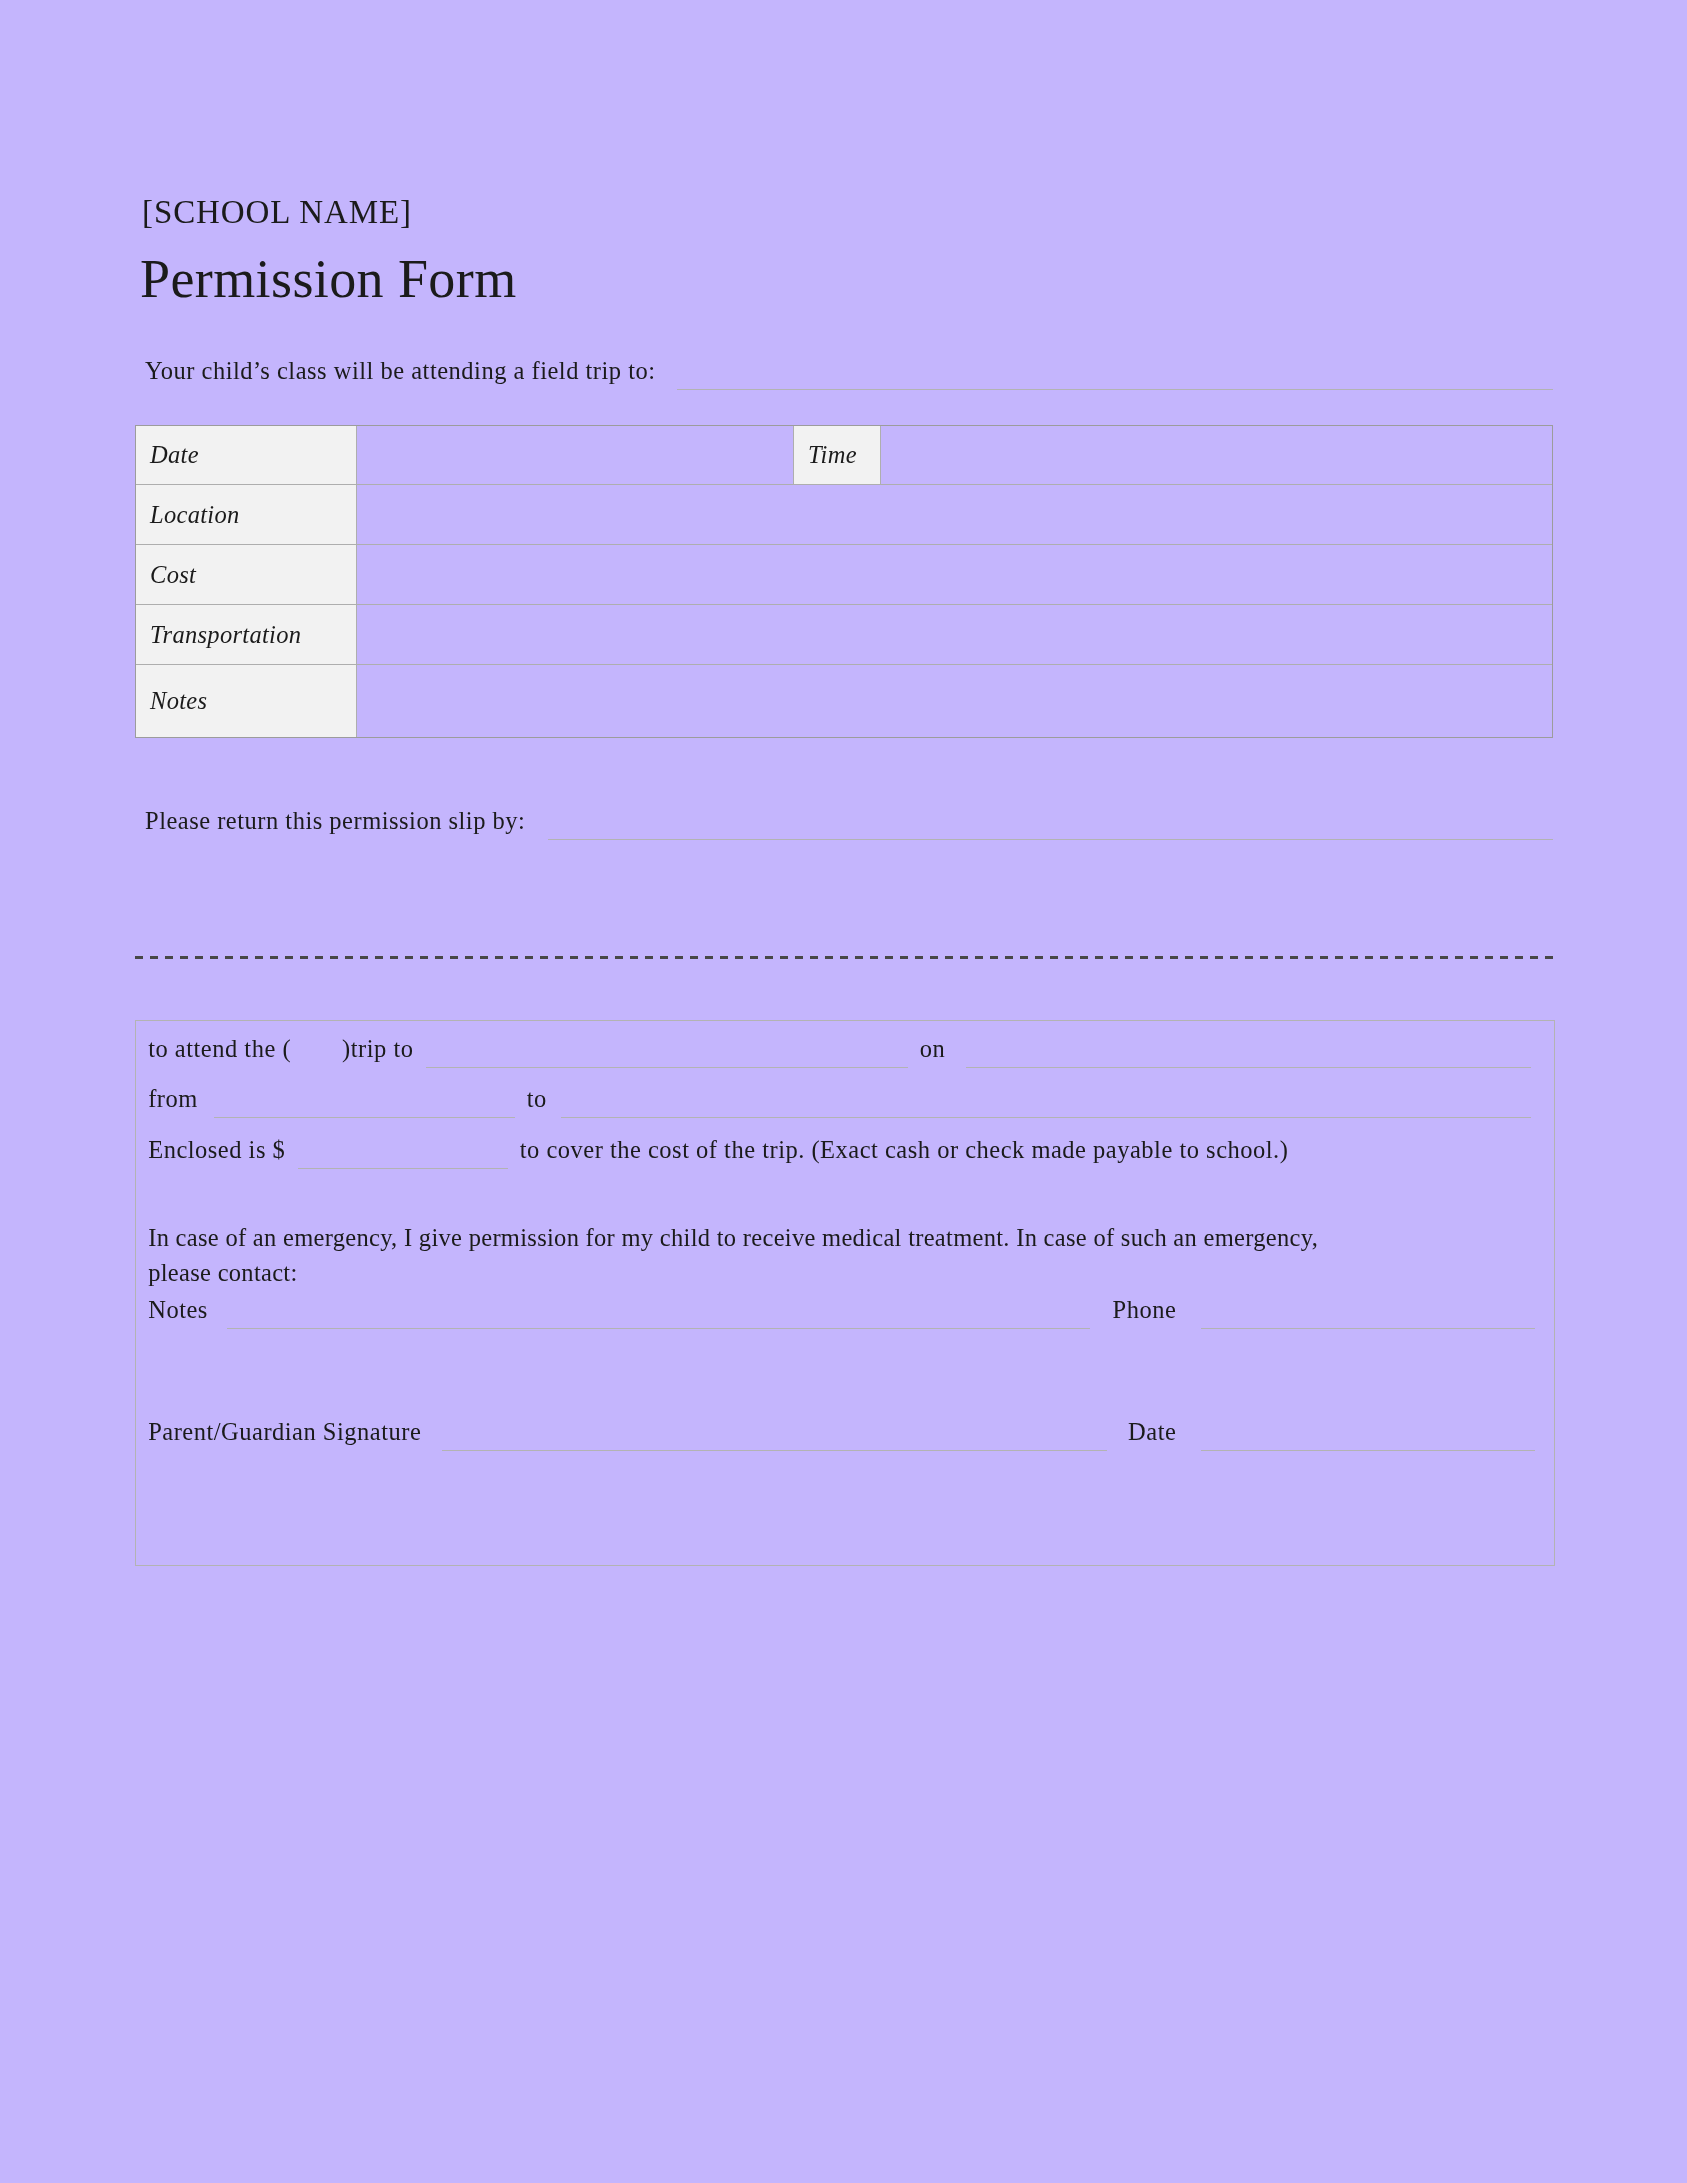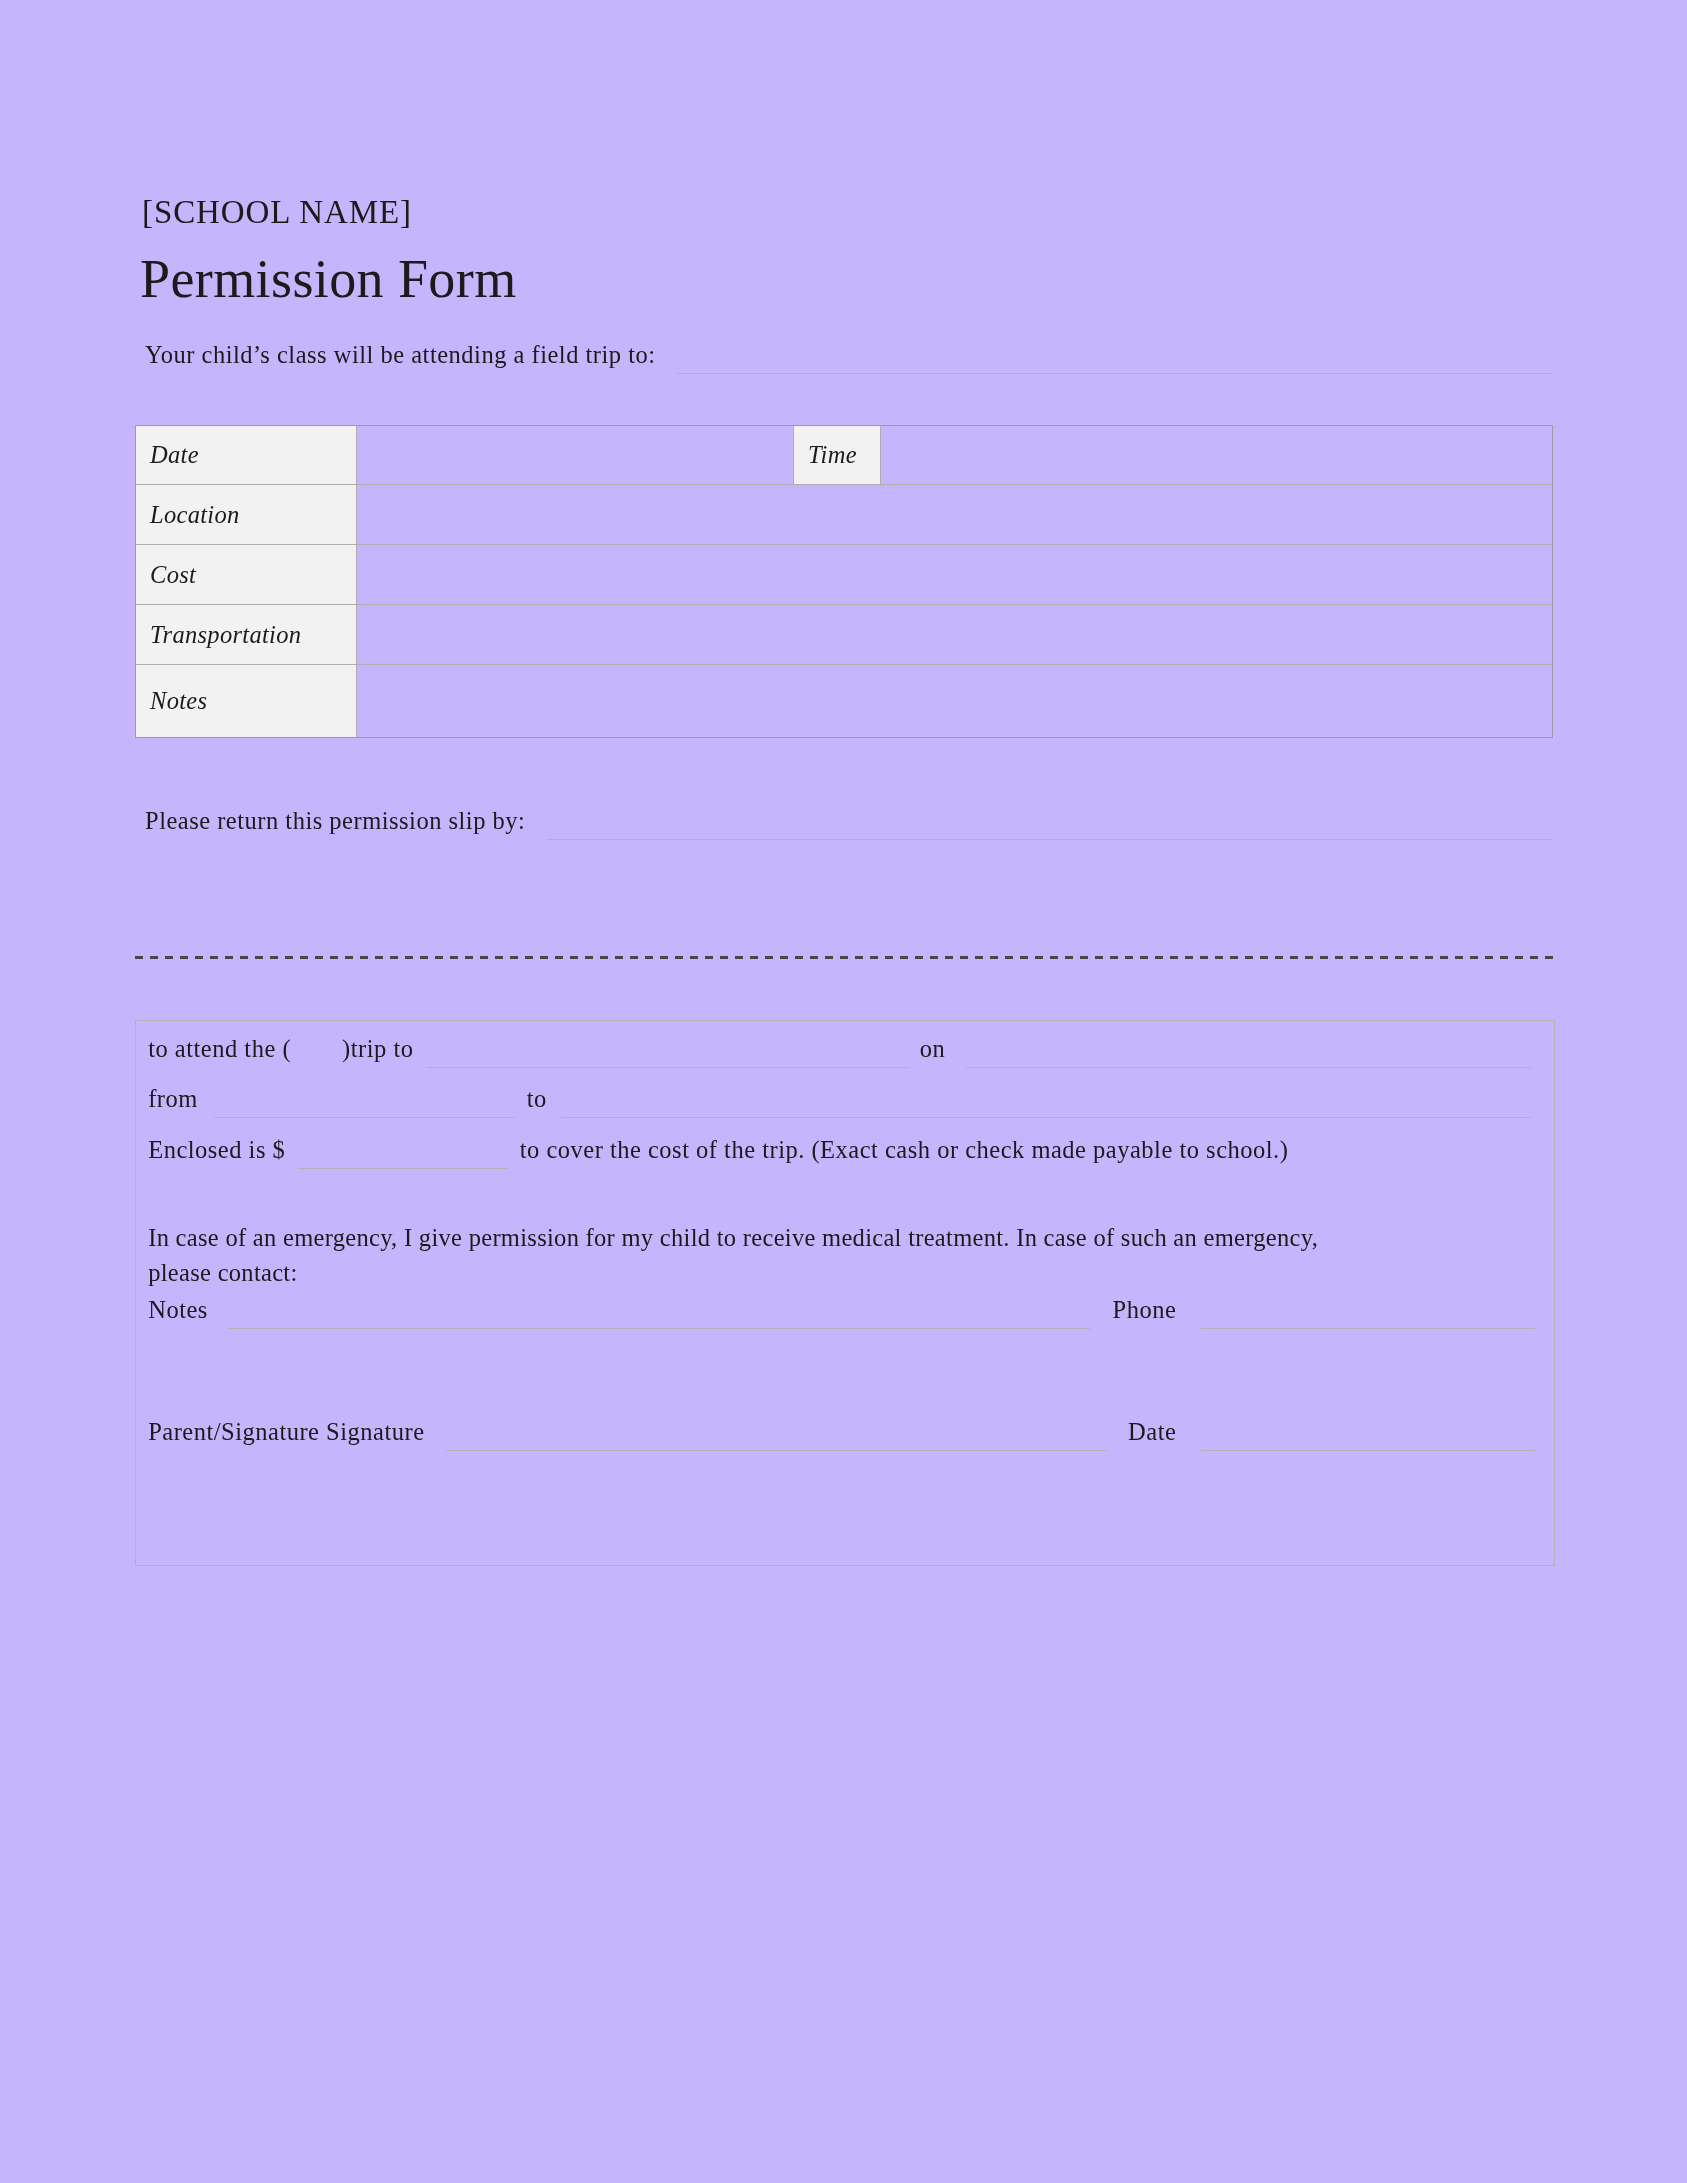--- a/index.html
+++ b/index.html
@@ -29,21 +29,21 @@
     display: flex; align-items: flex-end;
     font-size: 24.5px; letter-spacing: 0.5px;
   }
   .line-row .txt { margin-bottom: 5.2px; white-space: nowrap; }
   .fill {
     border-bottom: 1.7px solid #b3b3b3;
     height: 4.4px;
   }
 
   .intro-row {
-    position: absolute; left: 145px; top: 336px; width: 1408px; height: 38px;
+    position: absolute; left: 145px; top: 352px; width: 1408px; height: 38px;
   }
   .intro-row .fill { flex: 1; margin-left: 21px; }
 
   .return-row {
     position: absolute; left: 145px; top: 802px; width: 1408px; height: 38px;
   }
   .return-row .fill { flex: 1; margin-left: 23px; }
 
   
   .details-table {
@@ -179,21 +179,21 @@
     <div class="emergency-par">In case of an emergency, I give permission for my child to receive medical treatment. In case of such an emergency, please contact:</div>
 
     <div class="line-row name-row">
       <span class="txt">Notes</span>
       <span class="fill fill-name"></span>
       <span class="txt">Phone</span>
       <span class="fill fill-phone"></span>
     </div>
 
     <div class="line-row sig-row">
-      <span class="txt">Parent/Signature Signature</span>
+      <span class="txt">Parent/Guardian Signature</span>
       <span class="fill fill-sig"></span>
       <span class="txt">Date</span>
       <span class="fill fill-sigdate"></span>
     </div>
 
   </div>
 </div>
 
 
 </body></html>

